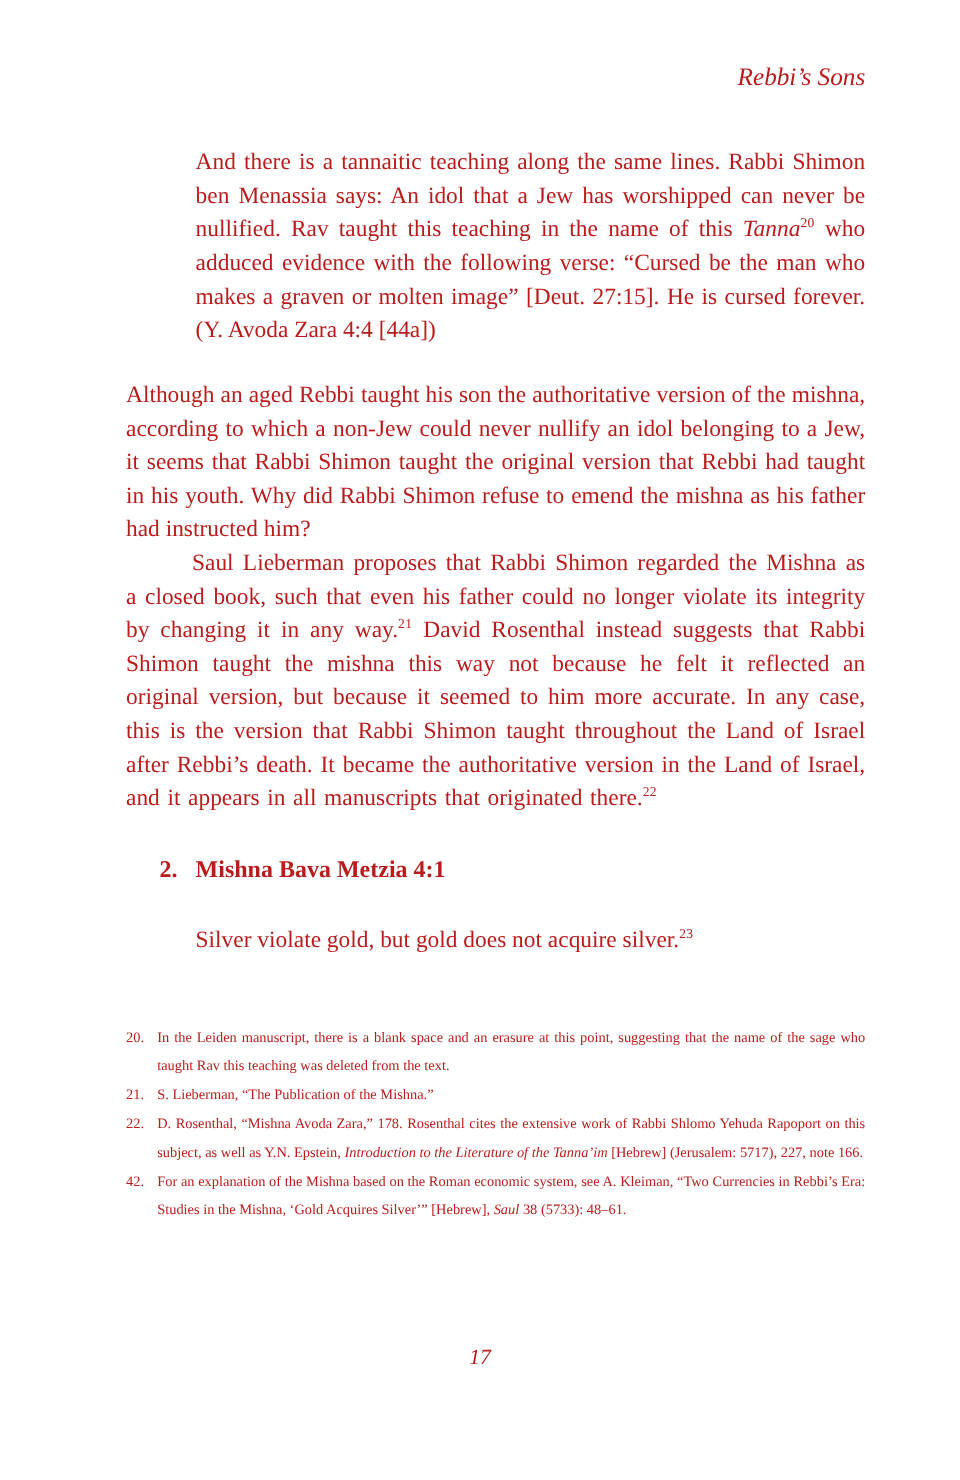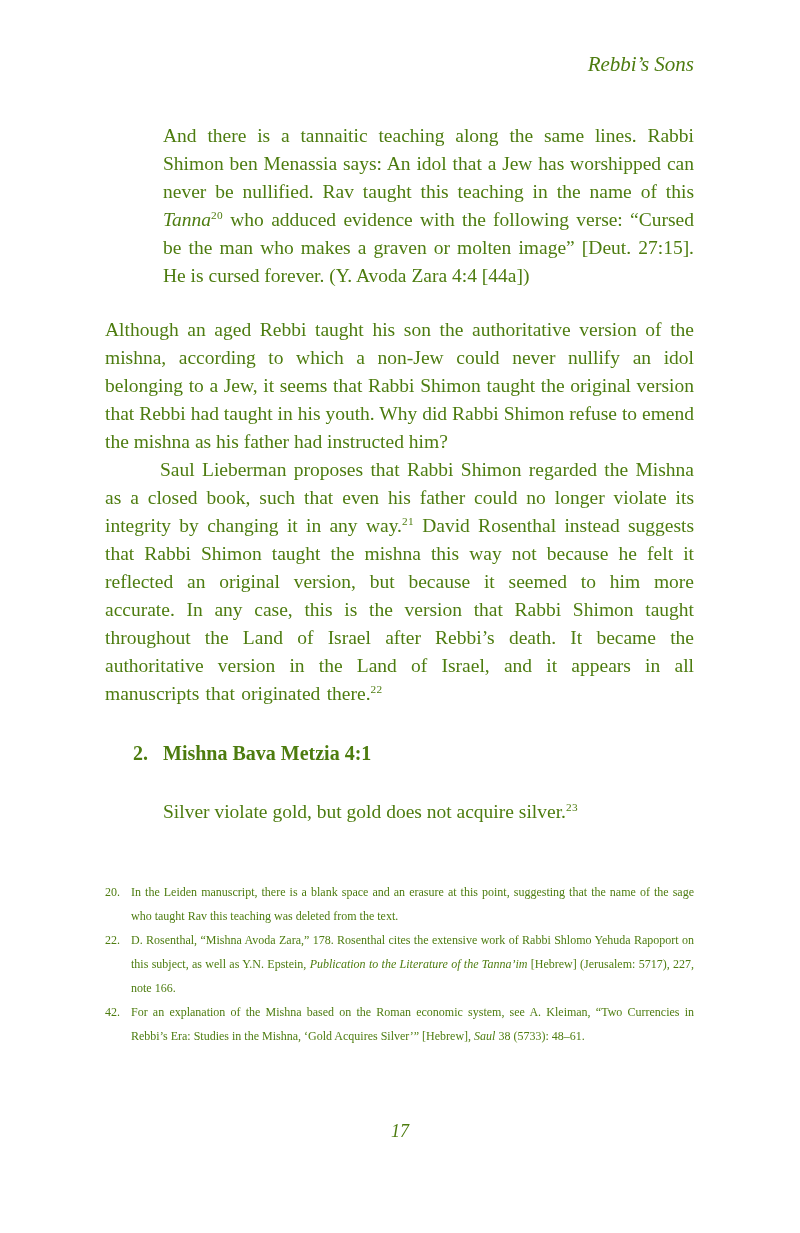--- a/index.html
+++ b/index.html
@@ -6,25 +6,25 @@
     margin: 0;
     padding: 0;
     background: #ffffff;
   }
   .page {
     position: relative;
     width: 800px;
     height: 1233px;
     box-sizing: border-box;
     background: #ffffff;
-    color: #4d7c0f;
+    color: #b91c1c;
     font-family: "Liberation Serif", "DejaVu Serif", serif;
     font-size: 19.5px;
     line-height: 28px;
-    padding: 50px 106px 0 105px;
+    padding: 50px 79px 0 105px;
     overflow: hidden;
   }
   .running-header {
     text-align: right;
     font-style: italic;
     font-size: 21px;
     line-height: 28px;
   }
   .blockquote {
     margin: 44px 0 0 58px;
@@ -106,24 +106,28 @@
 
   <p class="mishna-quote"><span>Silver violate gold, but gold does not acquire silver.</span><sup class="fnref">23</sup></p>
 
   <div class="footnotes">
 
     <div class="fn">
       <span class="fn-num">20.</span>
       <div class="fn-text"><span>In the Leiden manuscript, there is a blank space and an erasure at this point, suggesting that the name of the sage who taught Rav this teaching was deleted from the text.</span></div>
     </div>
 
+    <div class="fn">
+      <span class="fn-num">21.</span>
+      <div class="fn-text"><span>S. Lieberman, “The Publication of the Mishna.”</span></div>
+    </div>
 
     <div class="fn">
       <span class="fn-num">22.</span>
-      <div class="fn-text"><span>D. Rosenthal, “Mishna Avoda Zara,” 178. Rosenthal cites the extensive work of Rabbi Shlomo Yehuda Rapoport on this subject, as well as Y.N. Epstein, </span><span class="it">Publication to the Literature of the Tanna’im</span><span> [Hebrew] (Jerusalem: 5717), 227, note 166.</span></div>
+      <div class="fn-text"><span>D. Rosenthal, “Mishna Avoda Zara,” 178. Rosenthal cites the extensive work of Rabbi Shlomo Yehuda Rapoport on this subject, as well as Y.N. Epstein, </span><span class="it">Introduction to the Literature of the Tanna’im</span><span> [Hebrew] (Jerusalem: 5717), 227, note 166.</span></div>
     </div>
 
     <div class="fn">
       <span class="fn-num">42.</span>
       <div class="fn-text"><span>For an explanation of the Mishna based on the Roman economic system, see A. Kleiman, “Two Currencies in Rebbi’s Era: Studies in the Mishna, ‘Gold Acquires Silver’” [Hebrew], </span><span class="it">Saul</span><span> 38 (5733): 48–61.</span></div>
     </div>
 
   </div>
 
   <div class="page-number">17</div>

